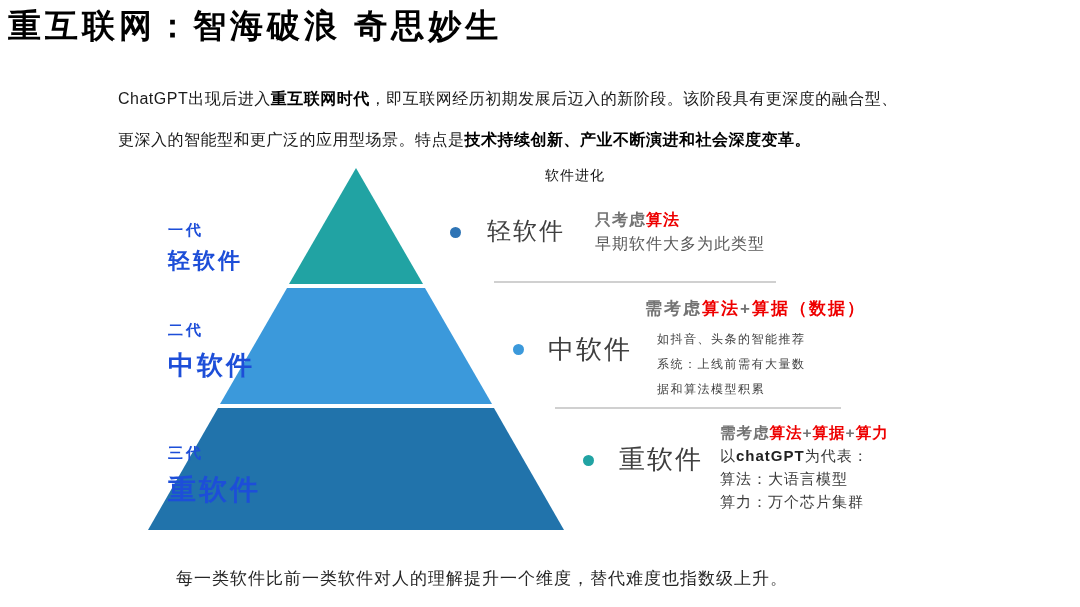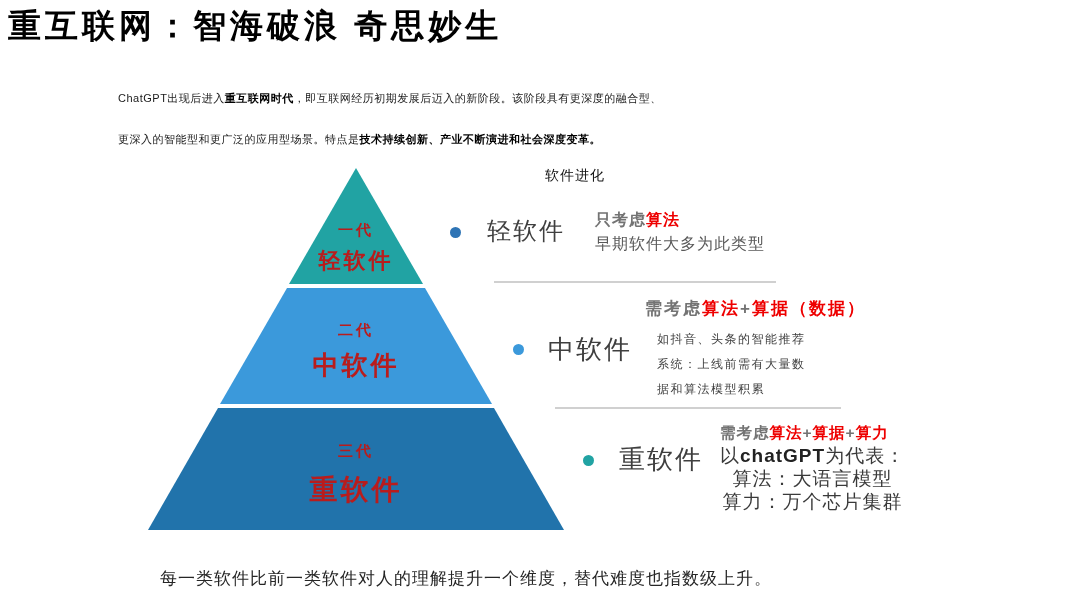--- a/index.html
+++ b/index.html
@@ -12,29 +12,29 @@
 
   
   .slide-title{
     left:8px;top:4px;width:900px;
     font-size:33px;font-weight:900;letter-spacing:4px;color:#000;
   }
 
   
   .intro{
     left:118px;top:78px;width:880px;
-    font-size:11px;line-height:41px;color:#1a1a1a;letter-spacing:0.5px;
+    font-size:16px;line-height:41px;color:#1a1a1a;letter-spacing:0.5px;
   }
   .intro b{font-weight:bold;color:#000;}
 
   
   .pyramid{left:140px;top:160px;width:440px;height:380px;}
   .tier-label{
-    position:absolute;left:16px;width:400px;text-align:center;
-    color:#b91c1c;font-weight:bold;letter-spacing:3px;line-height:1;
+    position:absolute;left:28px;width:400px;text-align:left;
+    color:#1d4ed8;font-weight:bold;letter-spacing:3px;line-height:1;
   }
   .gen{font-size:15px;}
   .tname1{font-size:22px;}
   .tname2{font-size:26px;}
   .tname3{font-size:28px;}
 
   
   .evo-heading{left:545px;top:167px;font-size:14px;color:#111;font-weight:500;letter-spacing:1px;}
 
   .bullet{position:absolute;width:11px;height:11px;}
@@ -49,29 +49,29 @@
   .item-title .red{color:#ee0000;}
   .item-title .blk{color:#737373;}
   .t1{left:595px;top:210px;font-size:16px;letter-spacing:1px;}
   .t2{left:645px;top:299px;font-size:17px;letter-spacing:2px;}
   .t3{left:720px;top:424px;font-size:15.5px;letter-spacing:1px;}
 
   .desc{color:#595959;font-size:16px;letter-spacing:1px;}
   .d1{left:595px;top:234px;}
   .body-lines{color:#3f3f3f;font-size:12px;line-height:25px;letter-spacing:1.5px;}
   .b2{left:657px;top:327px;}
-  .b3{left:720px;top:444px;font-size:19px;line-height:23px;letter-spacing:1px;color:#3a3a3a;font-weight:500;text-align:center;}
+  .b3{left:720px;top:444px;font-size:15px;line-height:23px;letter-spacing:1px;color:#3a3a3a;font-weight:500;}
   .b3 .bold{font-weight:bold;color:#222;}
 
   .divider{position:absolute;height:2px;background:#d0d0d0;}
   .dv1{left:494px;top:281px;width:282px;}
   .dv2{left:555px;top:407px;width:286px;}
 
   
-  .footer{left:160px;top:567px;font-size:17px;color:#262626;letter-spacing:1px;}
+  .footer{left:176px;top:567px;font-size:17px;color:#262626;letter-spacing:1px;}
 </style>
 </head>
 <body>
 
 <div class="abs slide-title">重互联网：智海破浪  奇思妙生</div>
 
 <div class="abs intro">
   <span>ChatGPT出现后进入</span><b>重互联网时代</b><span>，即互联网经历初期发展后迈入的新阶段。该阶段具有更深度的融合型、</span><br>
   <span>更深入的智能型和更广泛的应用型场景。特点是</span><b>技术持续创新、产业不断演进和社会深度变革。</b>
 </div>
@@ -79,21 +79,21 @@
 <div class="abs pyramid">
   <svg width="440" height="380" viewBox="0 0 440 380" aria-hidden="true">
     <polygon points="216,8 149,124 283,124" fill="#21a3a3"></polygon>
     <polygon points="147,128 285,128 352,244 80,244" fill="#3b99db"></polygon>
     <polygon points="78,248 354,248 424,370 8,370" fill="#2173ab"></polygon>
   </svg>
   <div class="tier-label gen" style="top:62px;">一代</div>
   <div class="tier-label tname1" style="top:90px;">轻软件</div>
   <div class="tier-label gen" style="top:162px;">二代</div>
   <div class="tier-label tname2" style="top:192px;">中软件</div>
-  <div class="tier-label gen" style="top:285px;font-family:Liberation Mono, monospace;">三代</div>
+  <div class="tier-label gen" style="top:285px;">三代</div>
   <div class="tier-label tname3" style="top:316px;">重软件</div>
 </div>
 
 <div class="abs evo-heading">软件进化</div>
 
 <svg class="bullet" style="left:450px;top:227px;" aria-hidden="true">
   <circle cx="5.5" cy="5.5" r="5.5" fill="#2e74b5"></circle>
 </svg>
 <div class="item-label lbl1">轻软件</div>
 <div class="abs item-title t1">

